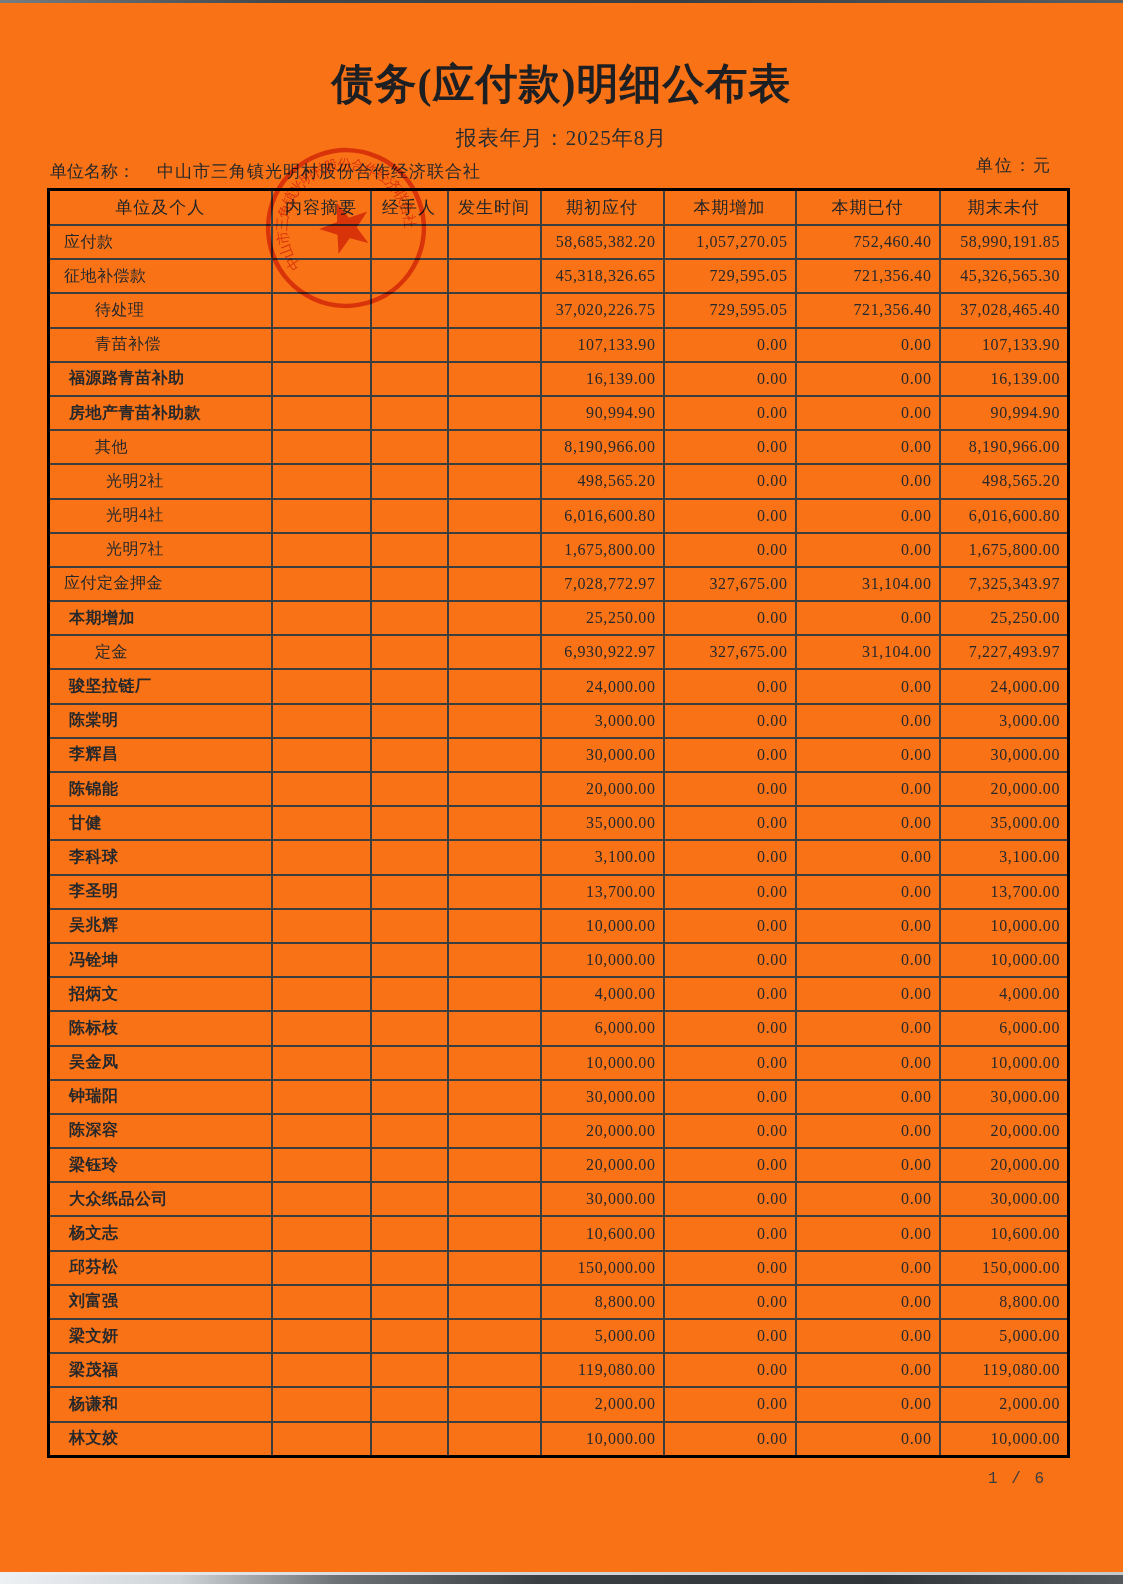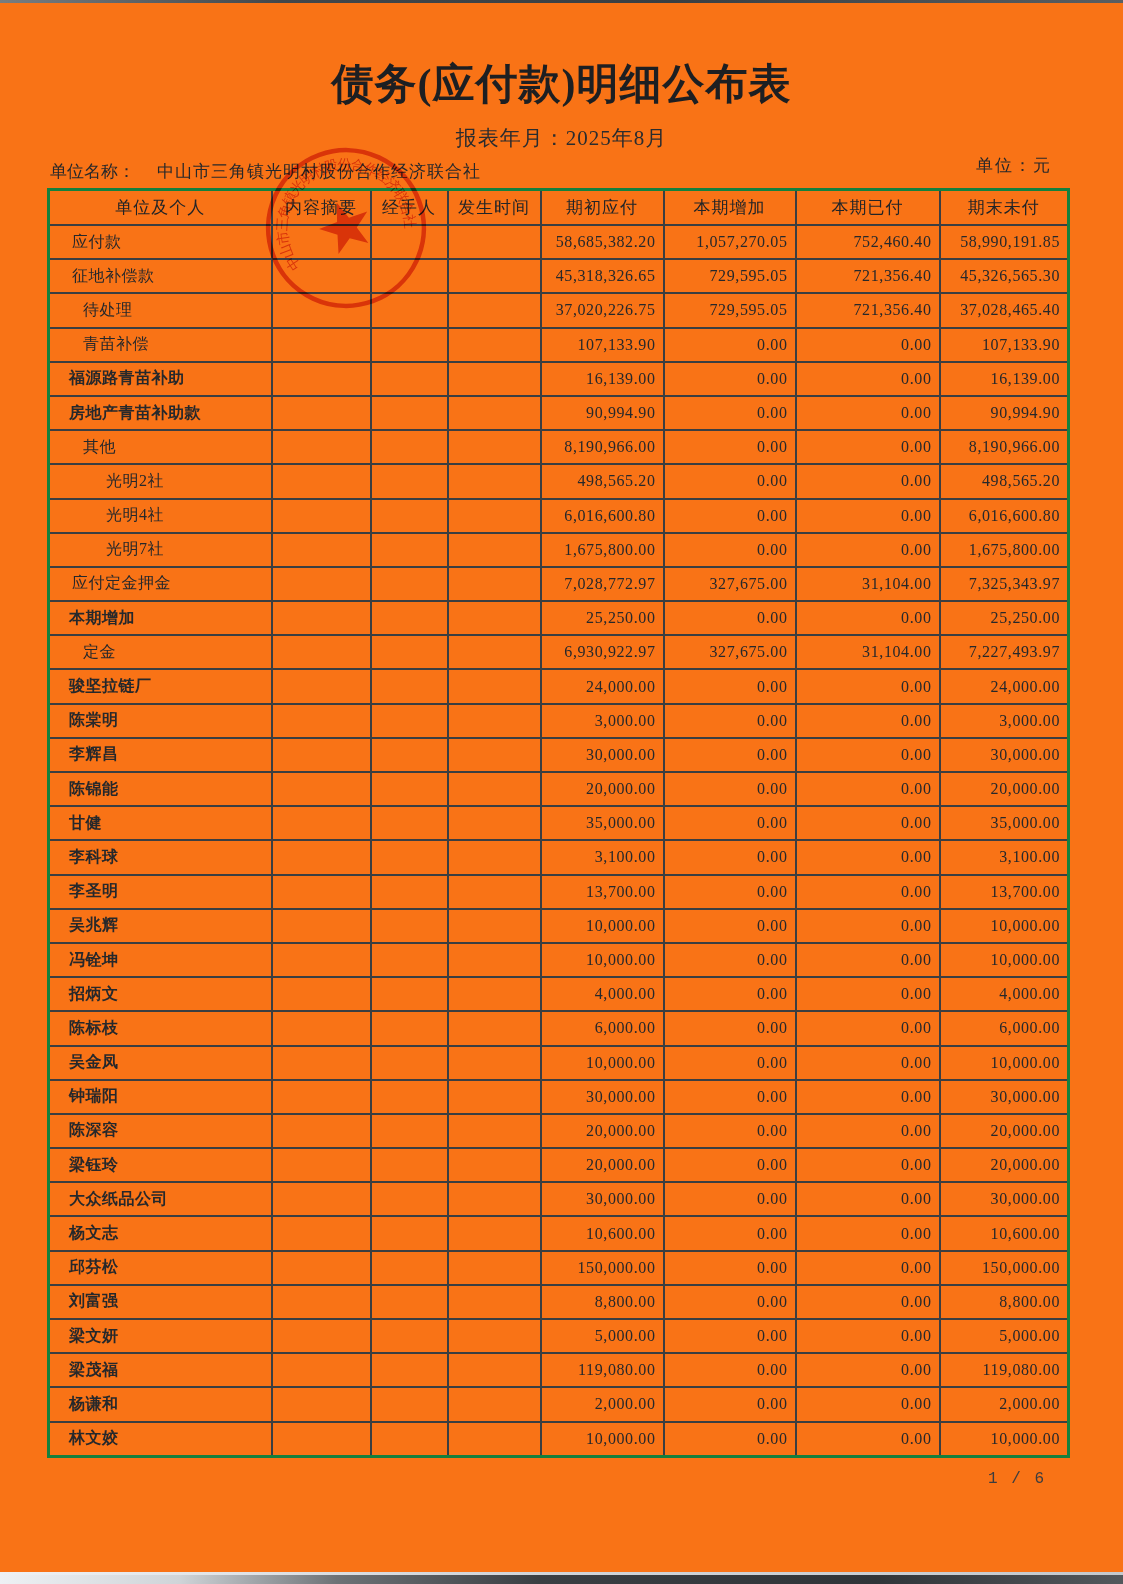--- a/index.html
+++ b/index.html
@@ -39,30 +39,30 @@
   table.debt{
     position:absolute;left:47px;top:188px;
     width:1020px;
     border-collapse:collapse;
     table-layout:fixed;
   }
   table.debt th, table.debt td{
     border:2px solid #3b3e41;
     overflow:hidden;white-space:nowrap;
   }
-  table.debt{border:3px solid #15803d;}
+  table.debt{border:3px solid #000000;}
   table.debt th{
     height:31px;
     font-size:17px;font-weight:400;
     text-align:center;color:#222427;
     letter-spacing:1px;
   }
   table.debt td{height:30.2px;font-size:16px;}
-  td.name{padding-left:22px;font-size:16.5px;letter-spacing:0.5px;}
-  td.name.ind1{padding-left:33px;}
+  td.name{padding-left:14px;font-size:16.5px;letter-spacing:0.5px;}
+  td.name.ind1{padding-left:45px;}
   td.name.ind2{padding-left:19px;font-weight:bold;}
   td.name.ind3{padding-left:56px;margin-top:22px;}
   td.num{text-align:right;padding-right:7px;letter-spacing:0.6px;font-size:15.5px;}
   .page-num{
     position:absolute;top:1470px;left:988px;
     font-size:16px;letter-spacing:2px;color:#3a3c3f;
     font-family:"Liberation Mono","DejaVu Sans Mono",monospace;
   }
   .stamp{
     position:absolute;left:263px;top:145px;

